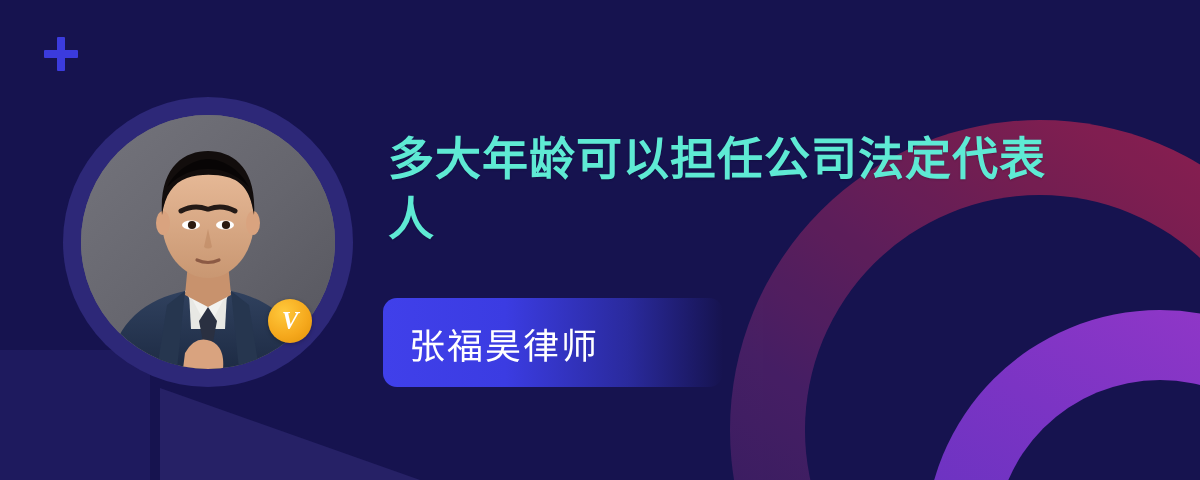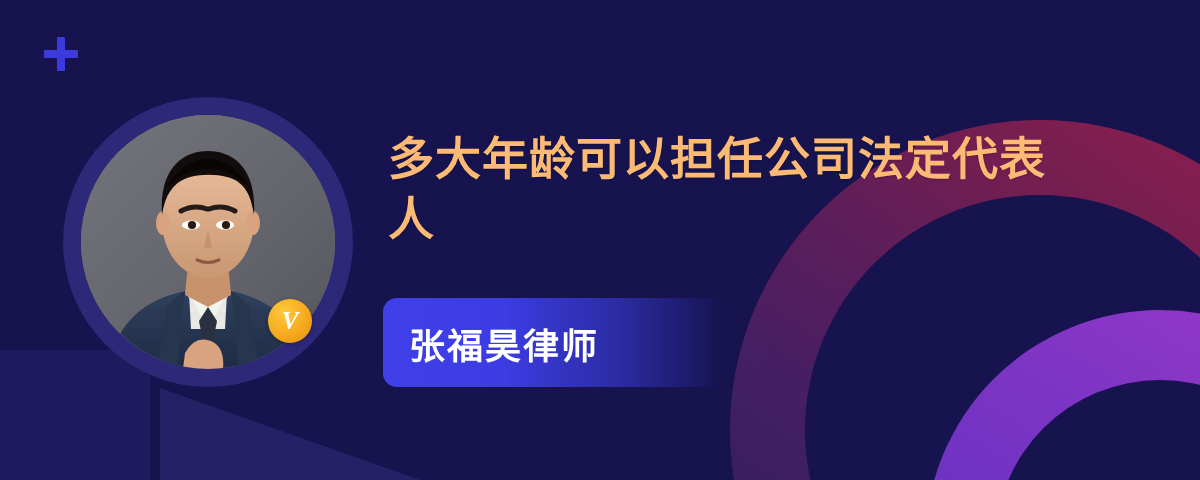--- a/index.html
+++ b/index.html
@@ -126,42 +126,42 @@
     transform:translateY(-1px);
   }
 
   
   .content{
     position:absolute;
     left:388px; top:130px;
     width:700px;
   }
   .headline{
-    color:#fdba74;
+    color:#5eead4;
     font-size:46px;
     font-weight:bold;
     line-height:1.30;
     letter-spacing:1px;
     max-width:660px;
     text-shadow:0 1px 2px rgba(0,0,0,.18);
   }
 
   .name-badge{
     position:absolute;
     left:-5px; top:168px;
     min-width:340px;
     height:89px;
     border-radius:14px;
     background:linear-gradient(90deg,#4040ea 0%,#3b3ce2 36%,#2a2a9d 72%,rgba(30,26,90,0) 100%);
     display:flex; align-items:center;
   }
   .name-badge span{
     color:#ffffff;
     font-size:36px;
-    font-weight:bold;
+    font-weight:normal;
     letter-spacing:2px;
     padding-left:26px;
     white-space:nowrap;
   }
 </style>
 </head>
 <body>
 
 <div class="banner">
 

